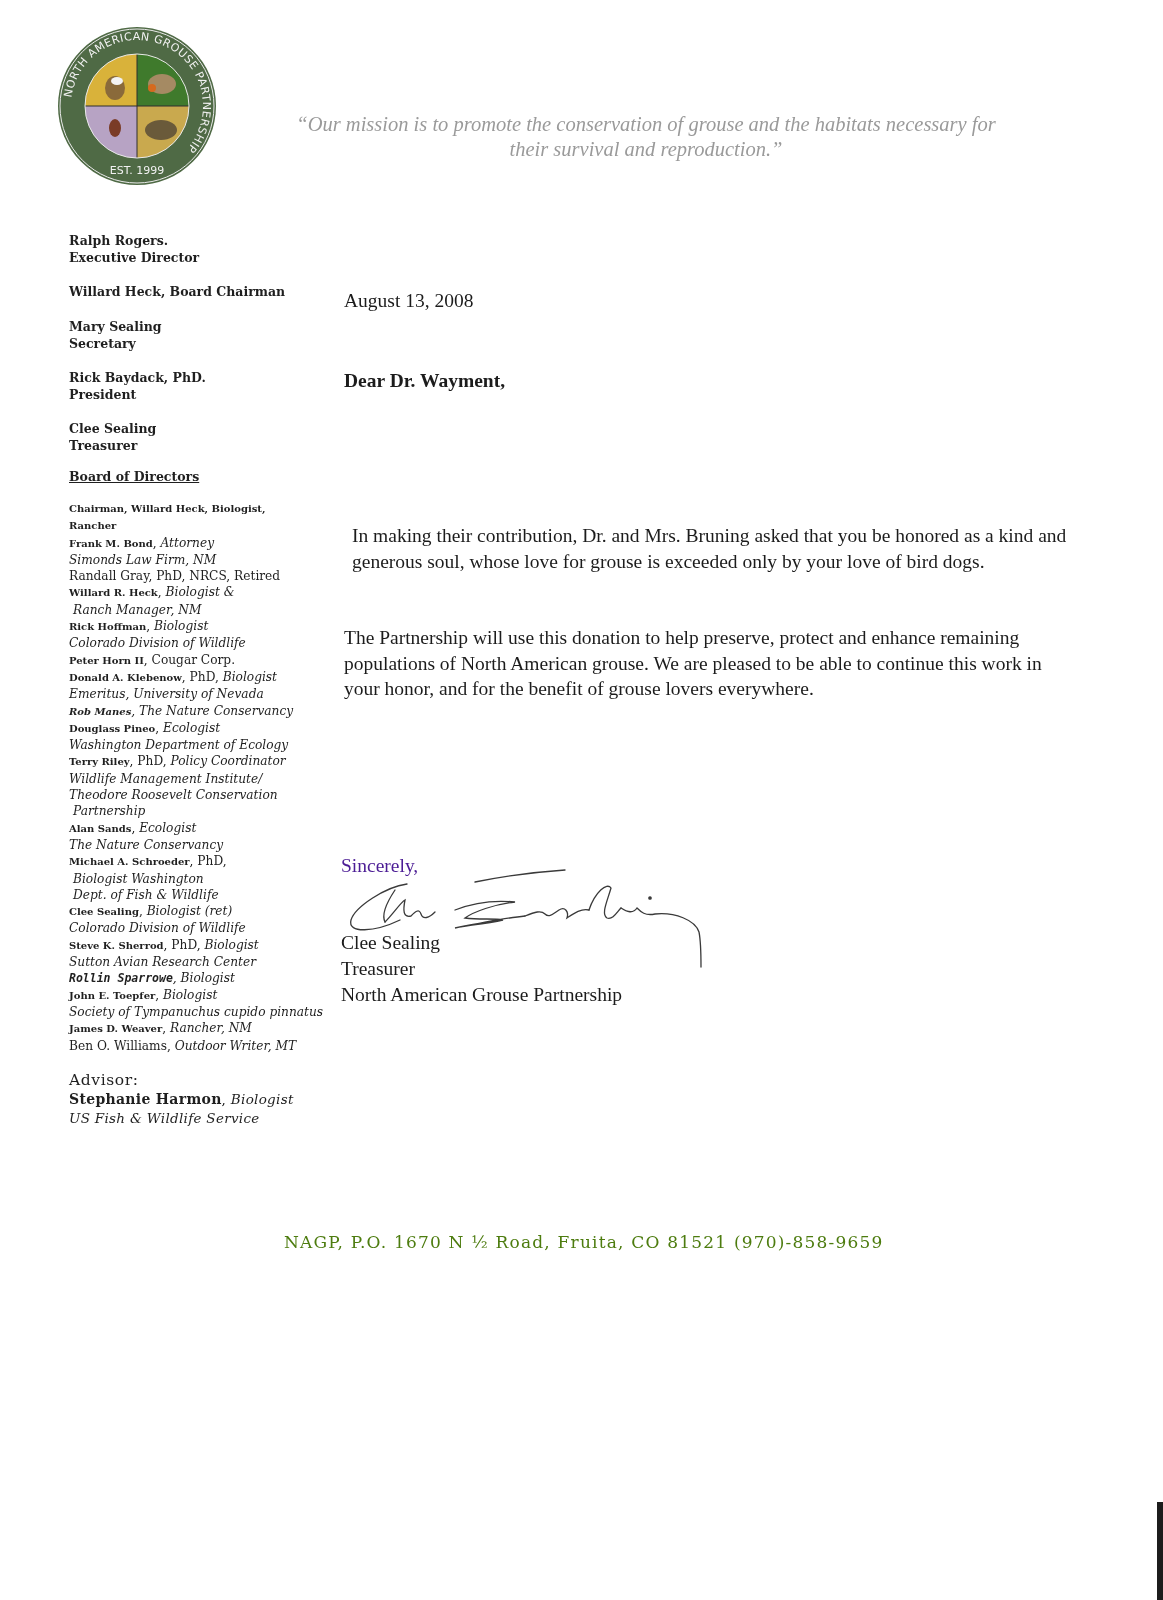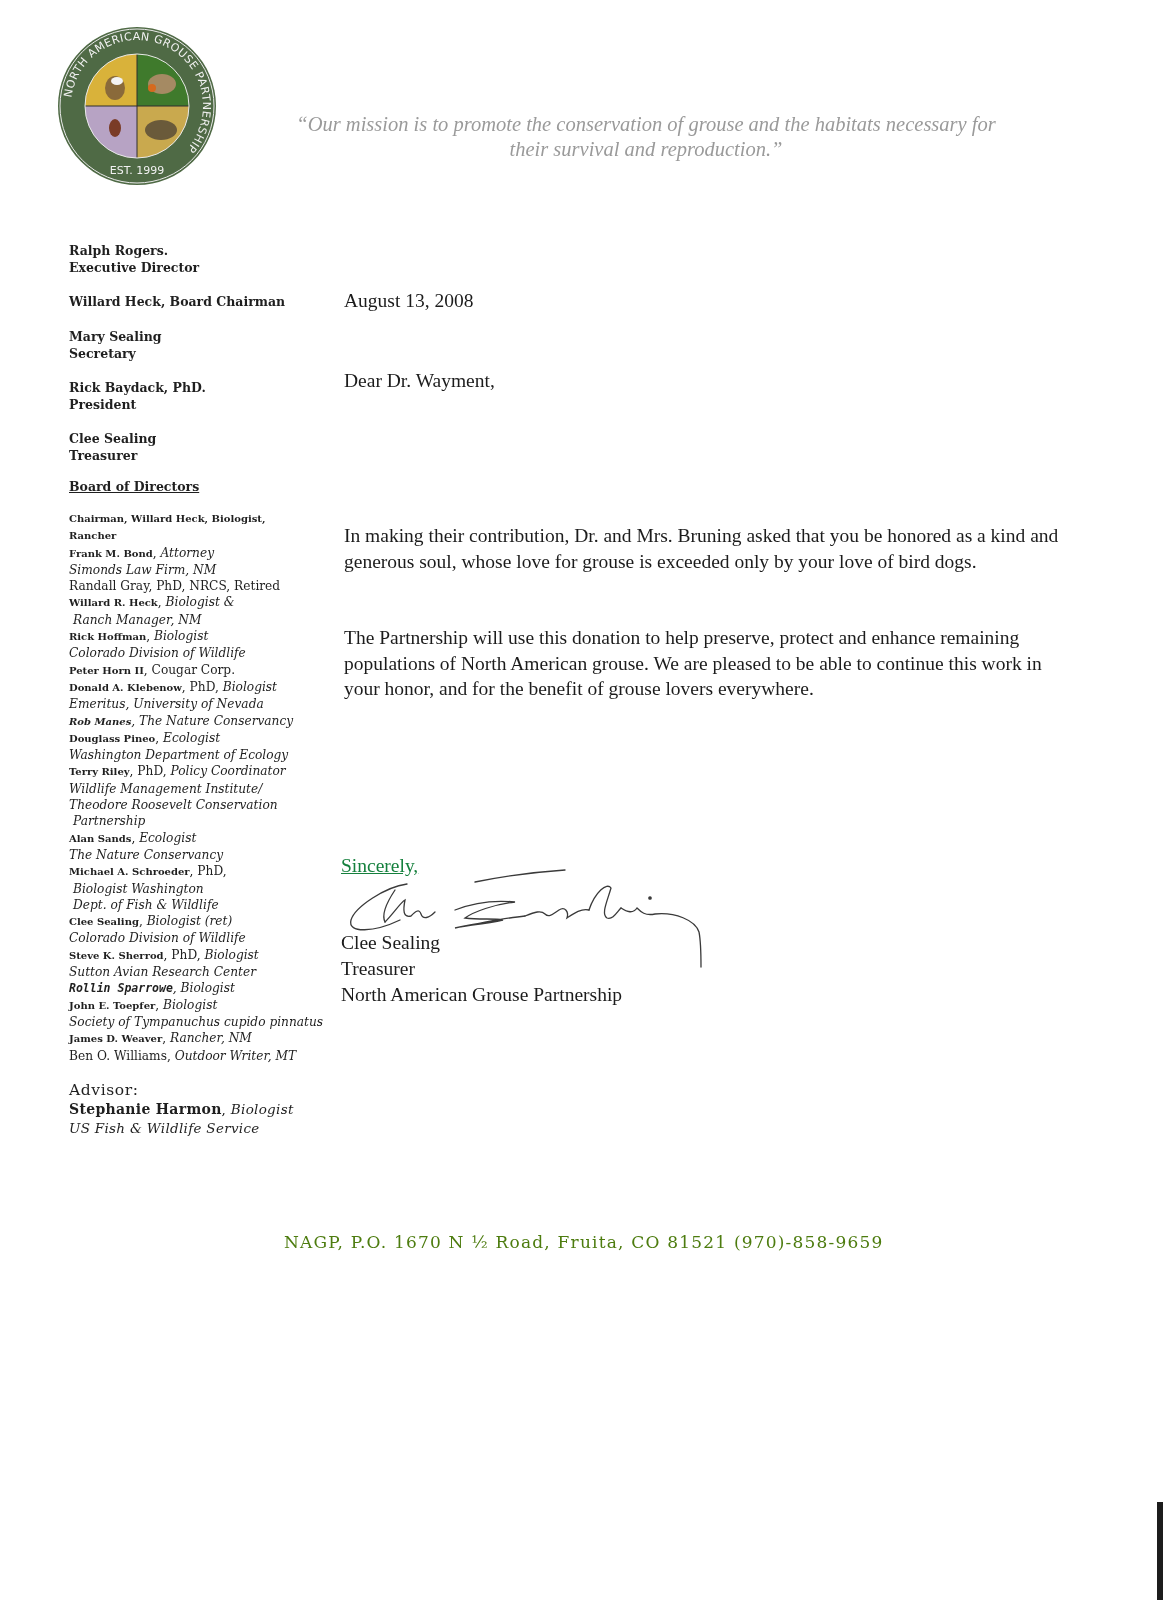--- a/index.html
+++ b/index.html
@@ -6,43 +6,43 @@
   body { width:1163px; height:1600px; position:relative; overflow:hidden; color:#1a1a1a; }
 
   
   #logo { position:absolute; left:57px; top:26px; width:160px; height:160px; }
 
   
   #mission { position:absolute; left:246px; top:112px; width:800px; text-align:center;
     font-family:"Liberation Serif", serif; font-style:italic; font-size:20.5px; line-height:25px; color:#9a9a9a; }
 
   
-  #sidebar { position:absolute; left:69px; top:242px; width:290px; font-family:"DejaVu Serif", serif; color:#1f1f1f; }
+  #sidebar { position:absolute; left:69px; top:232px; width:290px; font-family:"DejaVu Serif", serif; color:#1f1f1f; }
   .officer { font-size:12.5px; font-weight:bold; line-height:17px; margin:0 0 17px 0; }
   .officer span { display:block; }
   .board-heading { font-size:12.5px; font-weight:bold; text-decoration:underline; margin-top:-2px; margin-bottom:16px; }
   .board-line { font-size:12.2px; line-height:16.3px; white-space:nowrap; }
   .b { font-weight:bold; font-size:10px; }
   .i { font-style:italic; }
   .mono { font-family:"DejaVu Sans Mono", monospace; font-weight:bold; font-style:italic; font-size:11.5px; }
   .indent { padding-left:4px; }
   .advisor-heading { font-size:15.5px; font-weight:normal; letter-spacing:0.6px; margin-top:16px; line-height:20px; }
   .adv-line { font-size:13.5px; line-height:19px; letter-spacing:0.3px; }
   .adv-line .b { font-size:14px; }
 
   
   #letter { position:absolute; left:344px; top:288px; width:720px; font-family:"Liberation Serif", serif; font-size:19.5px; line-height:25.5px; color:#1c1c1c; }
   #date { margin:0; }
-  #salutation { margin-top:54px; }
+  #salutation { margin-top:54px;font-weight:bold; }
   .para { margin-top:25px; }
-  #para2 { position:absolute; left:0; top:235px; width:720px; }
+  #para2 { position:absolute; left:8px; top:235px; width:720px; }
   #para3 { position:absolute; left:0; top:337px; width:720px; }
 
   
-  #closing { position:absolute; left:341px; top:853px; font-family:"Liberation Serif", serif; font-size:19.5px; line-height:25.5px; color:#15803d;text-decoration:underline; }
+  #closing { position:absolute; left:341px; top:853px; font-family:"Liberation Serif", serif; font-size:19.5px; line-height:25.5px; color:#4c1d95; }
   #signature { position:absolute; left:345px; top:862px; width:370px; height:115px; }
   #sig-name { position:absolute; left:341px; top:930px; }
   #sig-title { position:absolute; left:341px; top:956px; }
   #sig-org { position:absolute; left:341px; top:982px; }
   .closing-text { font-family:"Liberation Serif", serif; font-size:19.5px; line-height:25.5px; color:#1c1c1c; white-space:nowrap; }
 
   
   #footer { position:absolute; left:284px; top:1232px; font-family:"DejaVu Serif", serif; font-size:17px; letter-spacing:1.2px; color:#4d7c0f; white-space:nowrap; }
 
   

